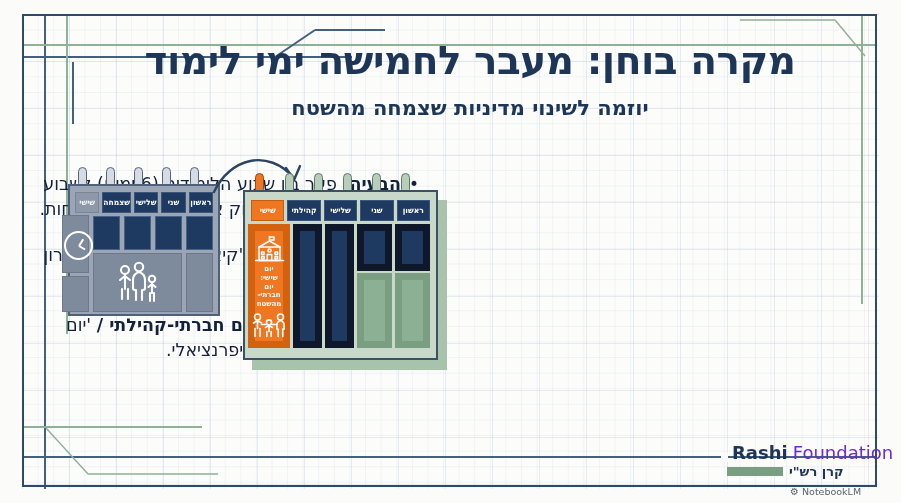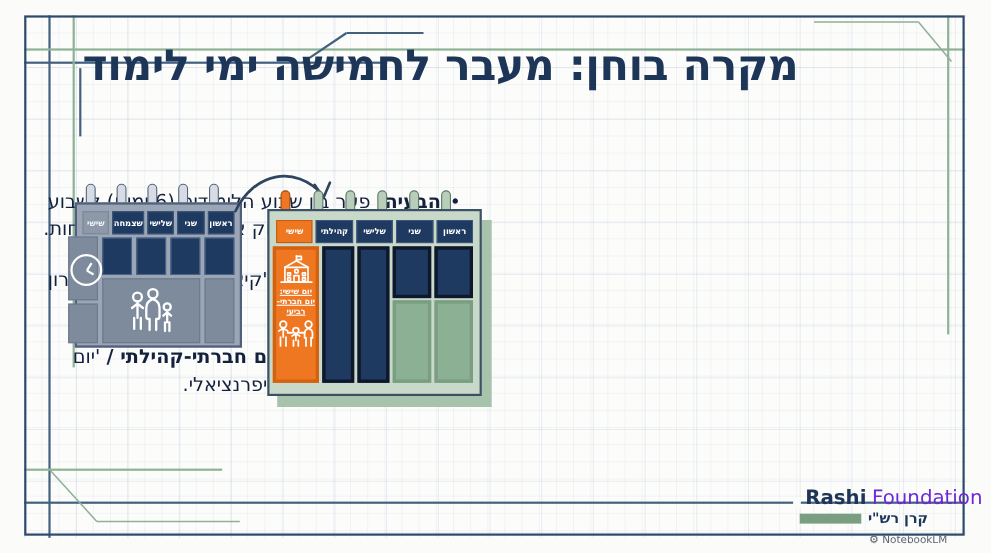--- a/index.html
+++ b/index.html
@@ -38,21 +38,21 @@
   .deco { position: absolute; }
   .ln-navy { background: #44607f; }
   .ln-green { background: #8fb196; }
 
   
   .title-block {
     position: absolute;
     right: 36px;
     top: 40px;
     width: 790px;
-    text-align: left;
+    text-align: center;
     direction: rtl;
   }
   .title {
     font-size: 39px;
     font-weight: bold;
     color: #1d3557;
     letter-spacing: -0.5px;
     line-height: 1.08;
     white-space: nowrap;
   }
@@ -179,23 +179,22 @@
   }
   .body-right {
     position: relative;
     margin-top: 3px;
     height: 126px;
     direction: rtl;
   }
   .rcell {
     position: absolute;
     background: #1f3a61;
-    border: 3px solid #0f172a;
-    box-sizing: border-box;
-    text-decoration: underline;
+    border: 7px solid #0f172a;
+    box-sizing: border-box;
   }
   .rcell.green { background: #8cb093; border-color: #7a9e81; }
   .rcell.orange {
     background: #ef7722; border-color: #d2620f;
     display: flex; flex-direction: column;
     align-items: center; justify-content: flex-start;
     gap: 3px; padding-top: 4px;
     color: #ffffff;
   }
   .orange-label {
@@ -275,20 +274,21 @@
   <div class="deco ln-navy" style="left:22px;top:456px;width:855px;height:2px;"></div>
   <div class="deco ln-green" style="left:22px;top:426px;width:180px;height:1.5px;"></div>
   <svg class="deco" style="left:40px;top:424px;" width="180" height="64">
     <line x1="6" y1="4" x2="48" y2="50" stroke="#8fb196" stroke-width="1.4"></line>
     <line x1="48" y1="50" x2="178" y2="50" stroke="#8fb196" stroke-width="1.4"></line>
   </svg>
   <div class="frame-outer"></div>
 
   <div class="title-block">
     <div class="title">מקרה בוחן: מעבר לחמישה ימי לימוד</div>
+    <div class="subtitle">יוזמה לשינוי מדיניות שצמחה מהשטח</div>
   </div>
 
   <div class="bullets">
     <div class="bullet">
       <span class="dot">•</span>
       <span class="btxt"><b>הבעיה:</b><span> פער בין שבוע הלימודים (6 ימים) לשבוע העבודה (5 ימים) שוחק את המערכת והמשפחות.</span></span>
     </div>
     <div class="bullet">
       <span class="dot">•</span>
       <span class="btxt"><b>הפתרון המוצע:</b><span> לא 'קיצוץ' בחינוך, אלא סנכרון למשק המודרני.</span></span>
@@ -390,21 +390,21 @@
               <rect x="8.5" y="17" width="2.6" height="2.6"></rect>
               <rect x="8.5" y="21.5" width="2.6" height="2.6"></rect>
               <rect x="22" y="17" width="2.6" height="2.6"></rect>
               <rect x="22" y="21.5" width="2.6" height="2.6"></rect>
               <path d="M2.5 25.5 h28"></path>
             </g>
           </svg>
           <div class="orange-label">
             <div>יום שישי:</div>
             <div>יום חברתי-</div>
-            <div>רביעי</div>
+            <div>מהשטח</div>
           </div>
           <svg width="38" height="28" viewBox="0 0 38 28">
             <g fill="none" stroke="#ffffff" stroke-width="1.6" stroke-linecap="round" stroke-linejoin="round">
               <circle cx="7.5" cy="5" r="3"></circle>
               <path d="M7.5 8.5 v8 M3.5 11 l4 -2.5 4 2.5 M5 16.5 v8 M10 16.5 v8"></path>
               <circle cx="19" cy="10.5" r="2.6"></circle>
               <path d="M19 13.5 v6 M15.5 15.5 l3.5 -2 3.5 2 M16.8 19.5 v5 M21.2 19.5 v5"></path>
               <circle cx="30.5" cy="5" r="3"></circle>
               <path d="M30.5 8.5 q-3.6 1.2 -3.6 4.6 l0 4 M30.5 8.5 q3.6 1.2 3.6 4.6 l0 4 M28.2 17 v7.5 M32.8 17 v7.5"></path>
               <path d="M11.5 12.5 h4 M22.5 12.5 h4.5"></path>

